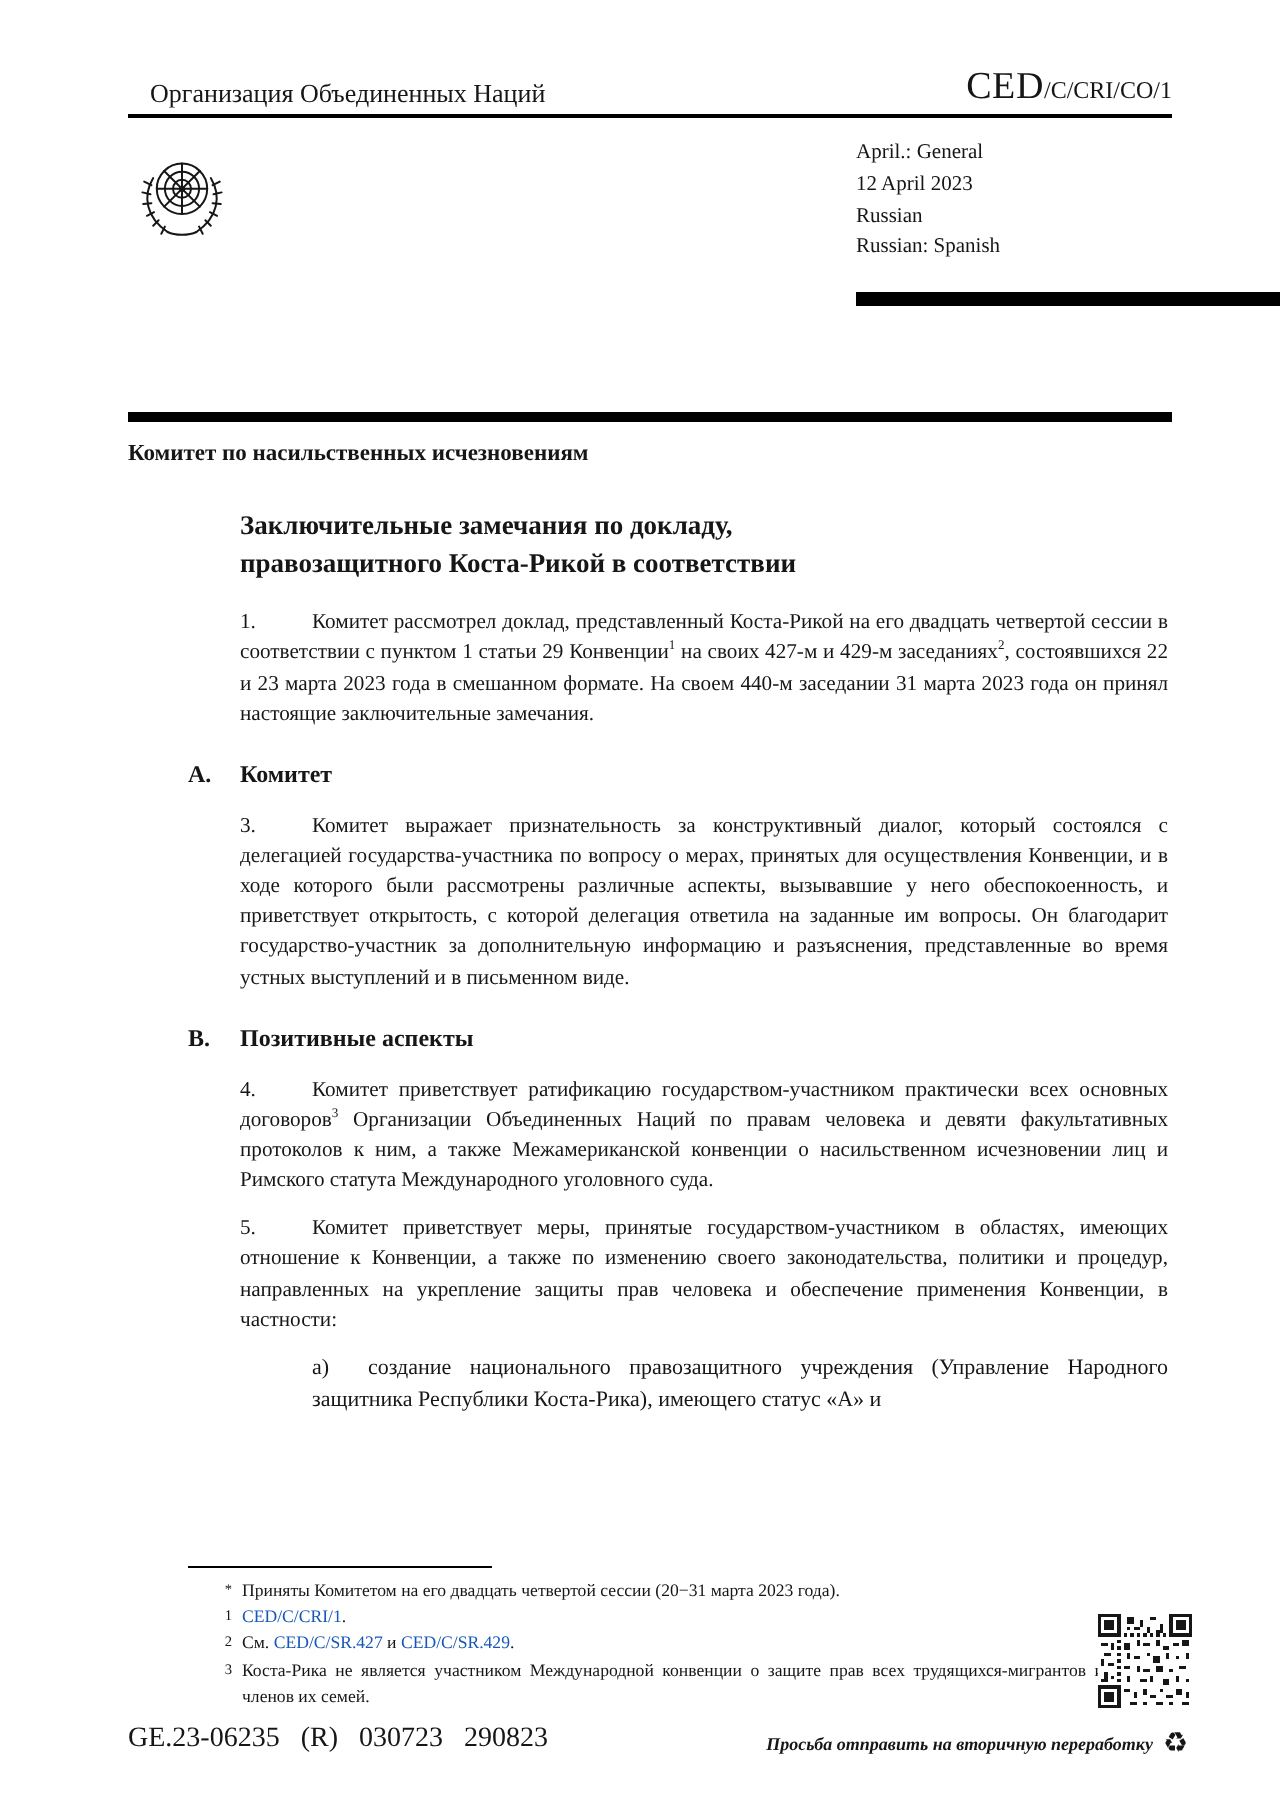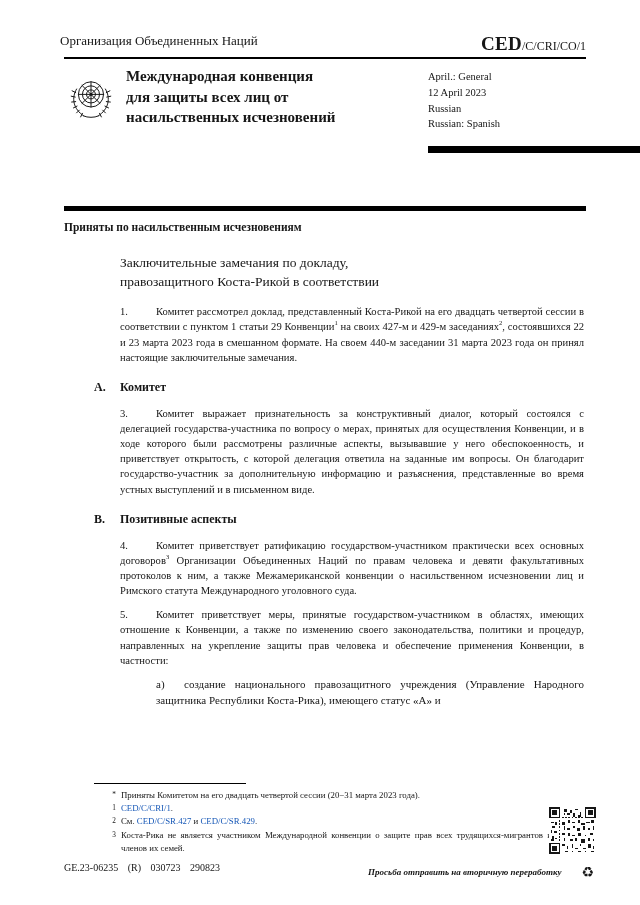--- a/index.html
+++ b/index.html
@@ -3,63 +3,63 @@
 <meta charset="utf-8">
 <style>
   html,body{margin:0;padding:0}
   body{
     width:640px;height:905px;background:#ffffff;position:relative;overflow:hidden;
     font-family:"Liberation Serif", serif;color:#161616;
   }
   .page{position:absolute;inset:0;background:#fff}
 
   
-  .header-row{position:absolute;left:60px;right:54px;top:33px;display:flex;justify-content:space-between;}
+  .header-row{position:absolute;left:75px;right:54px;top:33px;display:flex;justify-content:space-between;align-items:flex-end}
   .org-name{font-size:13px}
   .doc-symbol{white-space:nowrap}
-  .sym-big{font-size:19px;font-weight:700;letter-spacing:.3px}
+  .sym-big{font-size:19px;font-weight:400;letter-spacing:.3px}
   .sym-small{font-size:12px}
   .header-rule{position:absolute;left:64px;right:54px;top:57px;height:2px;background:#000}
 
   
   .masthead{position:absolute;left:64px;top:66px;right:54px;height:90px}
   .emblem{position:absolute;left:0;top:5px;width:54px;height:54px}
   .mast-title{position:absolute;left:62px;top:0;width:260px;font-weight:700;font-size:15px;line-height:1.38}
   .mast-title span{display:block}
   .distr{position:absolute;left:364px;top:3px;font-size:10.5px;line-height:1.5}
   .distr span{display:block}
   .right-bar{position:absolute;left:428px;right:0;top:146px;height:7px;background:#000}
   .main-rule{position:absolute;left:64px;right:54px;top:206px;height:5px;background:#000}
 
   .committee{position:absolute;left:64px;top:221px;font-size:11.5px;font-weight:700}
 
   
   .document-body{position:absolute;left:120px;top:253px;width:464px}
-  .doc-title{font-size:13.5px;font-weight:400;line-height:1.42;margin:0 0 13px 0}
+  .doc-title{font-size:13.5px;font-weight:700;line-height:1.42;margin:0 0 13px 0}
   .doc-title .title-line{display:block}
   .section-heading{font-size:12px;font-weight:700;margin:15px 0 11px -26px;display:flex}
   .sec-letter{width:26px;flex:0 0 26px}
   .para{font-size:10.6px;line-height:1.43;text-align:justify;margin:0 0 9px 0}
   .pnum{display:inline-block;width:36px}
   .subpara{font-size:11px;line-height:1.43;text-align:justify;margin:0 0 9px 0;padding-left:36px}
   .subletter{display:inline-block;width:28px}
   sup{font-size:.62em;vertical-align:super;line-height:0}
   a.doc-link{color:var(--link-color,#1758b7);text-decoration:none;cursor:pointer}
 
   
   .footnote-sep{position:absolute;left:94px;top:783px;width:152px;height:1px;background:#000}
   .footnotes{position:absolute;left:94px;top:789px;width:458px;font-size:8.8px;line-height:1.5}
   .footnote{display:flex}
   .fmark{flex:0 0 22px;text-align:right;padding-right:5px;font-size:7.3px;position:relative;top:1px}
   .ftext{flex:1;text-align:justify}
 
   
-  .footer-code{position:absolute;left:64px;top:862px;font-size:10px;word-spacing:7px}
+  .footer-code{position:absolute;left:64px;top:862px;font-size:14px;word-spacing:7px}
   .qr{position:absolute;left:549px;top:807px;width:47px;height:47px}
-  .recycle-line{position:absolute;right:46px;top:865px;font-size:9px;font-style:italic;font-weight:700;display:flex;align-items:center;gap:20px;white-space:nowrap}
+  .recycle-line{position:absolute;right:46px;top:865px;font-size:9px;font-style:italic;font-weight:700;display:flex;align-items:center;gap:5px;white-space:nowrap}
   .recycle-glyph{font-style:normal;font-weight:400;font-size:14px;line-height:1;font-family:"DejaVu Sans",sans-serif}
 </style>
 </head>
 <body>
 
 <div class="page">
 
   <div class="header-row">
     <span class="org-name">Организация Объединенных Наций</span>
     <span class="doc-symbol"><span class="sym-big">CED</span><span class="sym-small">/C/CRI/CO/1</span></span>
@@ -73,36 +73,31 @@
         <circle cx="30" cy="26" r="9.5"></circle>
         <circle cx="30" cy="26" r="5"></circle>
         <circle cx="30" cy="26" r="1.2" fill="#161616"></circle>
         <path d="M16 26h28 M30 12v28 M20.1 16.1 39.9 35.9 M39.9 16.1 20.1 35.9"></path>
         <path d="M14 20 C8 30 10 42 22 50"></path>
         <path d="M46 20 C52 30 50 42 38 50"></path>
         <path d="M22 50 C26 52 34 52 38 50"></path>
         <path d="M13 24l-4 -2 M12.5 29l-4.5 -1 M13 34l-4.5 .5 M14.5 39l-4 2 M17 43.5l-3 3 M20.5 47l-2 4 M47 24l4 -2 M47.5 29l4.5 -1 M47 34l4.5 .5 M45.5 39l4 2 M43 43.5l3 3 M39.5 47l2 4"></path>
       </g>
     </svg>
-    <div class="mast-title">
-      <span>Международная конвенция</span>
-      <span>для защиты всех лиц от</span>
-      <span>насильственных исчезновений</span>
-    </div>
     <div class="distr">
       <span>April.: General</span>
       <span>12 April 2023</span>
       <span>Russian</span>
       <span>Russian: Spanish</span>
     </div>
   </div>
   <div class="right-bar"></div>
   <div class="main-rule"></div>
 
-  <div class="committee">Приняты по насильственным исчезновениям</div>
+  <div class="committee">Комитет по насильственных исчезновениям</div>
 
   <div class="document-body">
       <div class="doc-title">
         <span class="title-line">Заключительные замечания по докладу,</span>
         <span class="title-line">правозащитного Коста-Рикой в соответствии</span>
       </div>
       <p class="para"><span class="pnum">1.</span>Комитет рассмотрел доклад, представленный Коста-Рикой на его двадцать четвертой сессии в соответствии с пунктом 1 статьи 29 Конвенции<sup>1</sup> на своих 427-м и 429-м заседаниях<sup>2</sup>, состоявшихся 22 и 23 марта 2023 года в смешанном формате. На своем 440-м заседании 31 марта 2023 года он принял настоящие заключительные замечания.</p>
       <div class="section-heading">
         <span class="sec-letter">A.</span>
         <span>Комитет</span>

